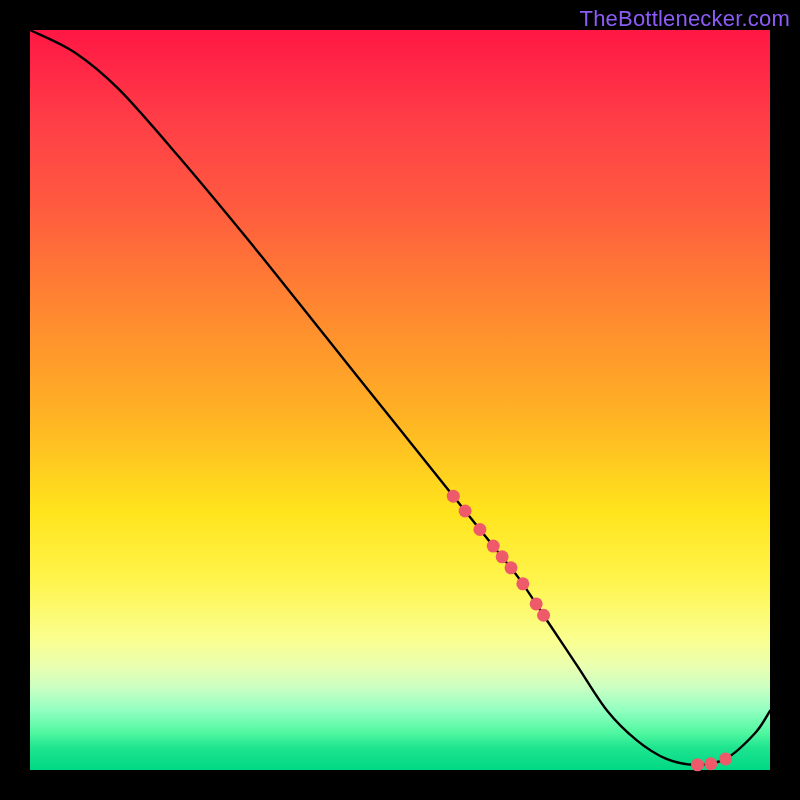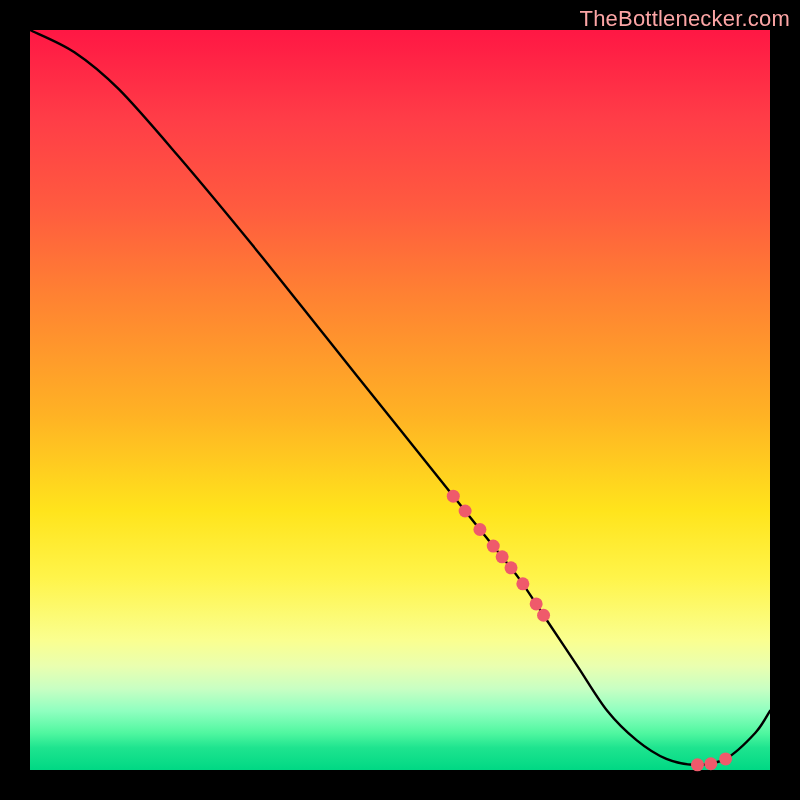--- a/index.html
+++ b/index.html
@@ -39,21 +39,21 @@
       #90ffc0 92%,
       #50f7a0 95%,
       #1ee48f 97%,
       #00d884 100%
     );
   }
   .attribution {
     position: absolute;
     top: 6px;
     right: 10px;
-    color: #fca5a5;
+    color: #8b5cf6;
     font-family: Arial, Helvetica, sans-serif;
     font-size: 22px;
     letter-spacing: 0.2px;
     user-select: none;
   }
   svg.curve {
     position: absolute;
     left: 0;
     top: 0;
     width: 740px;

